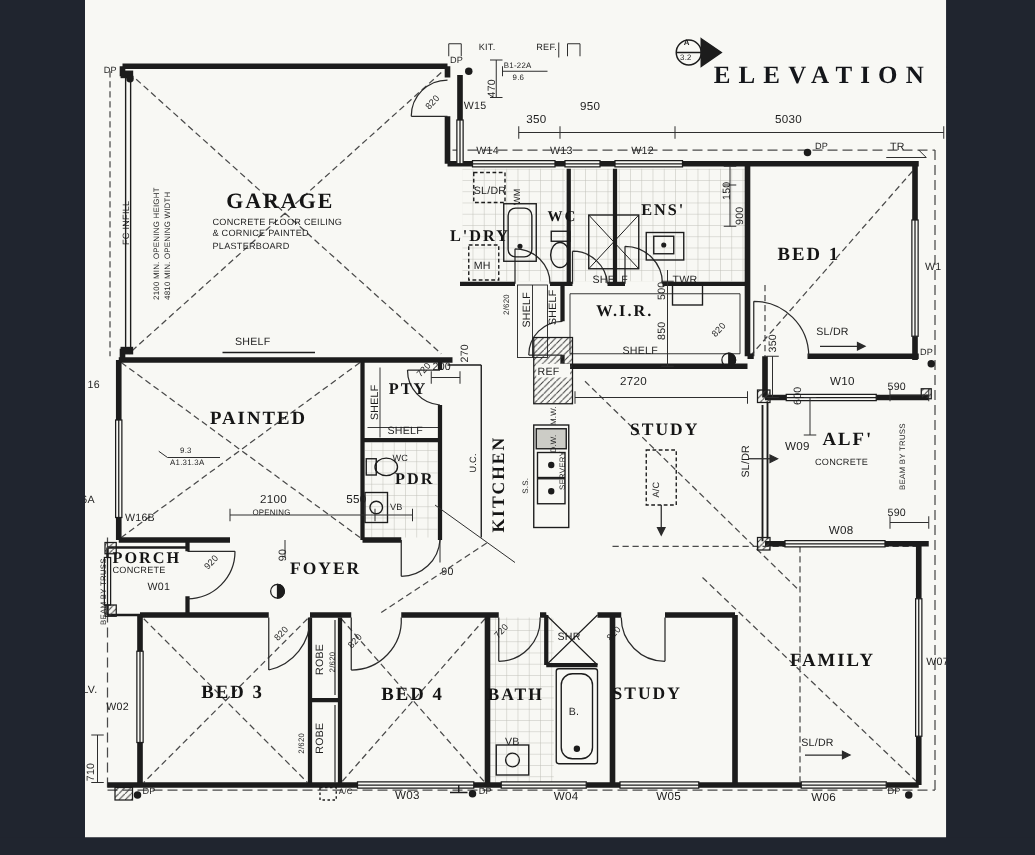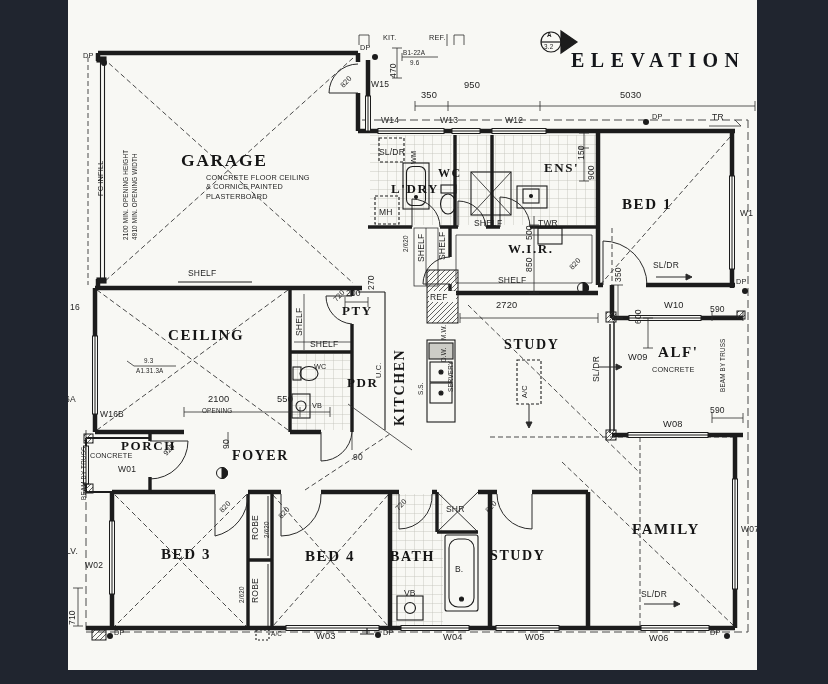--- a/index.html
+++ b/index.html
@@ -3,26 +3,26 @@
 <meta charset="utf-8">
 <style>
   html,body{margin:0;padding:0;background:#20252f;}
   #stage{position:relative;width:828px;height:684px;overflow:hidden;background:#20252f;
          font-family:"Liberation Sans",sans-serif;}
   #plan-svg{position:absolute;left:0;top:0;}
   .lbl{position:absolute;font-family:"Liberation Sans",sans-serif;font-size:8.5px;color:#1e1e1e;
        white-space:pre-line;line-height:1.18;letter-spacing:.2px;z-index:3;}
   .rm{font-family:"Liberation Serif",serif;font-weight:bold;letter-spacing:1.6px;font-size:14.5px;color:#151515;}
   .s6{font-size:6.3px;}.s7{font-size:7.3px;}.s8{font-size:8.5px;}.s9{font-size:9.3px;}
-  .s12{font-size:12px;}.s13{font-size:13px;margin-left:31px;}.s14{font-size:14px;}.s15{font-size:15px;}.s17{font-size:17.5px;}
+  .s12{font-size:12px;}.s13{font-size:13px;}.s14{font-size:14px;}.s15{font-size:15px;}.s17{font-size:17.5px;}
   .v{transform:rotate(-90deg);transform-origin:0 0;white-space:nowrap;}
   .d45{transform:rotate(-47deg);transform-origin:0 0;white-space:nowrap;}
   .title{font-family:"Liberation Serif",serif;font-size:20px;letter-spacing:6.5px;color:#14161a;font-weight:bold;}
   .mask{position:absolute;background:#20252f;z-index:6;}
-  .note{line-height:1.3;margin-left:36px;}
+  .note{line-height:1.3;}
 </style>
 </head>
 <body>
 
 <div id="stage">
 
 <svg id="plan-svg" width="828" height="684" viewBox="0 0 828 684">
   <defs>
     <pattern id="tile" width="9" height="9" patternUnits="userSpaceOnUse">
       <path d="M0,0H9 M0,0V9" stroke="#bfbfb8" stroke-width="0.8" fill="none"></path>
@@ -319,21 +319,21 @@
   <span class="lbl s7" style="left:652px;top:366px">CONCRETE</span>
   <span class="lbl s9" style="left:628px;top:352px">W09</span>
   <span class="lbl s9" style="left:664px;top:300px">W10</span>
   <span class="lbl s9" style="left:663px;top:419px">W08</span>
   <span class="lbl s6 v" style="left:719px;top:392px">BEAM BY TRUSS</span>
   <span class="lbl s8 v" style="left:613px;top:282px">350</span>
   <span class="lbl s8 v" style="left:633px;top:324px">600</span>
   <span class="lbl s8" style="left:710px;top:304px">590</span>
   <span class="lbl s8" style="left:710px;top:405px">590</span>
 
-  <span class="lbl rm s15" style="left:168px;top:327px">CEILING</span>
+  <span class="lbl rm s15" style="left:168px;top:327px">PAINTED</span>
   <span class="lbl s6" style="left:144px;top:357px">9.3</span>
   <span class="lbl s6" style="left:136px;top:367px">A1.31.3A</span>
   <span class="lbl s8" style="left:100px;top:409px">W16B</span>
   <span class="lbl s8" style="left:70px;top:302px">16</span>
   <span class="lbl s8" style="left:65px;top:394px">6A</span>
 
   <span class="lbl s9" style="left:208px;top:394px">2100</span>
   <span class="lbl s6" style="left:202px;top:407px">OPENING</span>
   <span class="lbl s9" style="left:277px;top:394px">550</span>
   <span class="lbl s8 v" style="left:221px;top:449px">90</span>

